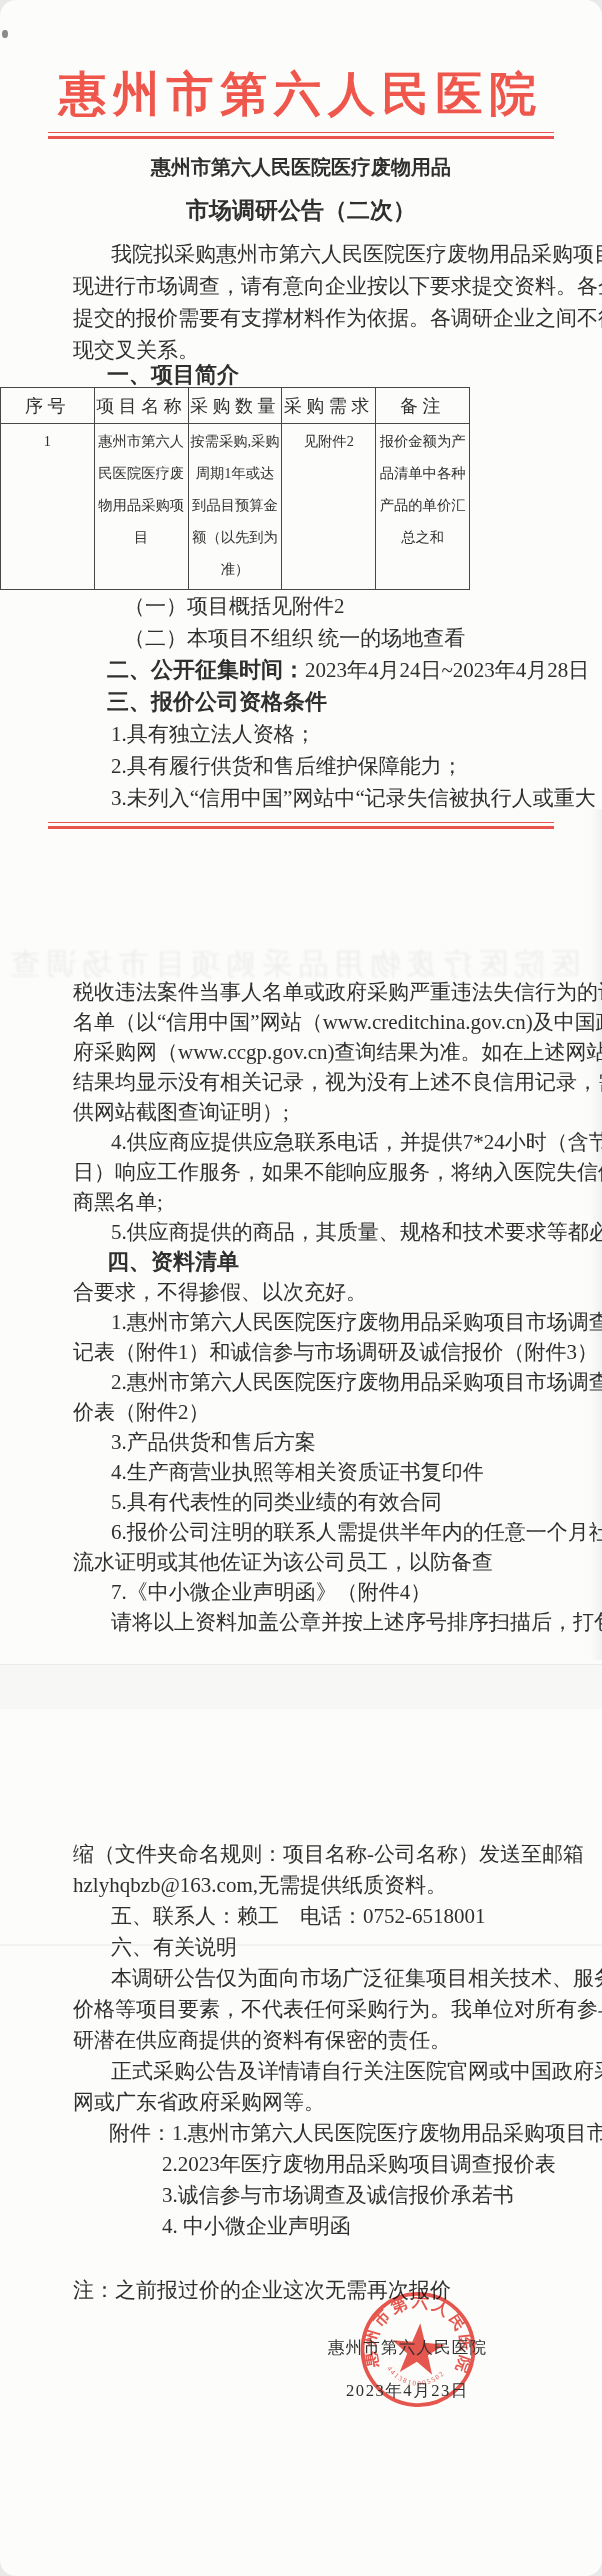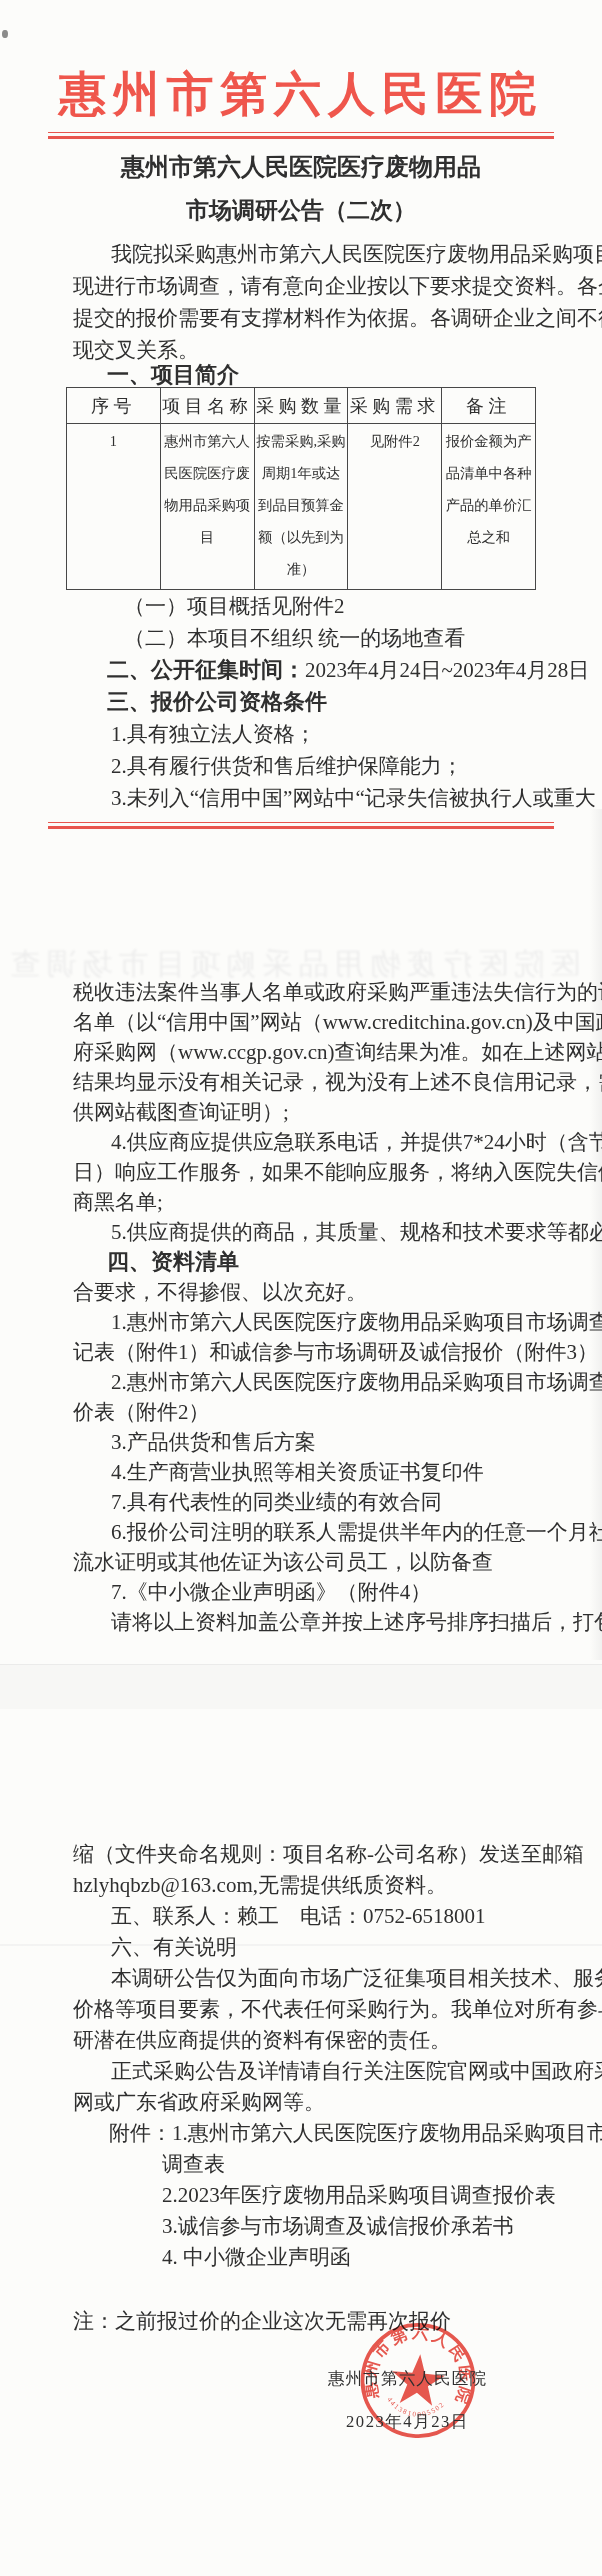--- a/index.html
+++ b/index.html
@@ -1,52 +1,53 @@
 <!DOCTYPE html>
 <html style="font-size:12px"><head>
 <meta charset="utf-8">
 <style>
   html,body{margin:0;padding:0;background:#e9e9e9;}
   #paper{
     position:relative;width:602px;height:2576px;margin:0 auto;overflow:hidden;
     background:#fcfcfa;color:#2f2f2f;
     font-family:"Liberation Serif","DejaVu Serif",serif;
+    border-radius:16px;
   }
   
   .letterhead{
     margin-top:68px;line-height:53px;text-align:center;
     font-size:47px;font-weight:bold;letter-spacing:6.8px;color:#ef564c;
   }
   .redrule{
     width:506px;margin:10.5px auto 0;height:3px;
     border-top:1.5px solid #e8554e;border-bottom:3.8px solid #e8554e;
   }
   .redrule.r2{margin-top:8.3px;}
   
-  .t1{margin:12.8px 0 0;line-height:33px;text-align:center;font-size:24px;font-weight:bold;}
+  .t1{margin:12.8px 0 0;line-height:33px;text-align:center;font-size:20px;font-weight:bold;}
   .t2{margin:12px;line-height:30px;text-align:center;font-size:23px;font-weight:bold;}
   
   .sec{padding-left:73px;padding-right:45px;}
   .line{white-space:pre;font-size:21px;line-height:32px;}
   .lh40 .line{line-height:30px;}
   .lh41 .line{line-height:31px;}
   .L-p{padding-left:0;}
   .L-i{padding-left:38px;}
   .L-ii{padding-left:51px;}
   .L-a1{padding-left:36px;}
   .L-a2{padding-left:89px;}
   .L-ib{padding-left:34px;font-weight:bold;font-size:22px;
         font-family:"Liberation Sans","DejaVu Sans",sans-serif;}
   .hb{font-weight:bold;font-size:22px;font-family:"Liberation Sans","DejaVu Sans",sans-serif;}
   .mixwrap{padding-left:34px;}
   .introwrap{margin-top:3px;}
   .h1wrap{margin-top:-4.5px;}
   .h1wrap .line{line-height:25.6px;}
   
-  .tbl{border-collapse:collapse;table-layout:fixed;margin-left:66px;width:470px;}
+  .tbl{border-collapse:collapse;table-layout:fixed;width:470px;}
   .tbl th,.tbl td{border:1.5px solid #474747;}
   .tbl th{height:33px;font-weight:normal;font-size:18px;letter-spacing:4.5px;text-align:center;}
   .tbl td{vertical-align:top;text-align:center;font-size:14.3px;line-height:32px;
           white-space:pre;padding:0.8px 0;height:163px;}
   
   .p2{position:relative;margin-top:148px;}
   .ghost{
     position:absolute;top:-33px;left:7.5px;width:572px;
     font-size:30px;letter-spacing:6px;color:#8d8d97;opacity:.13;
     filter:blur(0.8px);transform:scaleX(-1);white-space:pre;
@@ -157,39 +158,38 @@
       <div class="line L-p"><span>商黑名单;</span></div>
       <div class="line L-i"><span>5.供应商提供的商品，其质量、规格和技术要求等都必须符</span></div>
       <div class="line L-ib"><span>四、资料清单</span></div>
       <div class="line L-p"><span>合要求，不得掺假、以次充好。</span></div>
       <div class="line L-i"><span>1.惠州市第六人民医院医疗废物用品采购项目市场调查登</span></div>
       <div class="line L-p"><span>记表（附件1）和诚信参与市场调研及诚信报价（附件3）</span></div>
       <div class="line L-i"><span>2.惠州市第六人民医院医疗废物用品采购项目市场调查报</span></div>
       <div class="line L-p"><span>价表（附件2）</span></div>
       <div class="line L-i"><span>3.产品供货和售后方案</span></div>
       <div class="line L-i"><span>4.生产商营业执照等相关资质证书复印件</span></div>
-      <div class="line L-i"><span>7.具有代表性的同类业绩的有效合同</span></div>
+      <div class="line L-i"><span>5.具有代表性的同类业绩的有效合同</span></div>
       <div class="line L-i"><span>6.报价公司注明的联系人需提供半年内的任意一个月社保</span></div>
       <div class="line L-p"><span>流水证明或其他佐证为该公司员工，以防备查</span></div>
       <div class="line L-i"><span>7.《中小微企业声明函》（附件4）</span></div>
       <div class="line L-i"><span>请将以上资料加盖公章并按上述序号排序扫描后，打包压</span></div>
     </div>
 
   <div class="sec lh41 p3">
       <div class="line L-p"><span>缩（文件夹命名规则：项目名称-公司名称）发送至邮箱</span></div>
       <div class="line L-p"><span>hzlyhqbzb@163.com,无需提供纸质资料。</span></div>
       <div class="line L-i"><span>五、联系人：赖工　电话：0752-6518001</span></div>
       <div class="line L-i"><span>六、有关说明</span></div>
       <div class="line L-i"><span>本调研公告仅为面向市场广泛征集项目相关技术、服务、</span></div>
       <div class="line L-p"><span>价格等项目要素，不代表任何采购行为。我单位对所有参与调</span></div>
       <div class="line L-p"><span>研潜在供应商提供的资料有保密的责任。</span></div>
       <div class="line L-i"><span>正式采购公告及详情请自行关注医院官网或中国政府采购</span></div>
       <div class="line L-p"><span>网或广东省政府采购网等。</span></div>
       <div class="line L-a1"><span>附件：1.惠州市第六人民医院医疗废物用品采购项目市场</span></div>
-      <div class="line L-a2"><span>调查表</span></div>
       <div class="line L-a2"><span>2.2023年医疗废物用品采购项目调查报价表</span></div>
       <div class="line L-a2"><span>3.诚信参与市场调查及诚信报价承若书</span></div>
       <div class="line L-a2"><span>4. 中小微企业声明函</span></div>
     </div>
 
   <div class="sec notewrap">
     <div class="line L-p">注：之前报过价的企业这次无需再次报价</div>
   </div>
 
   <div class="sign-wrap">

